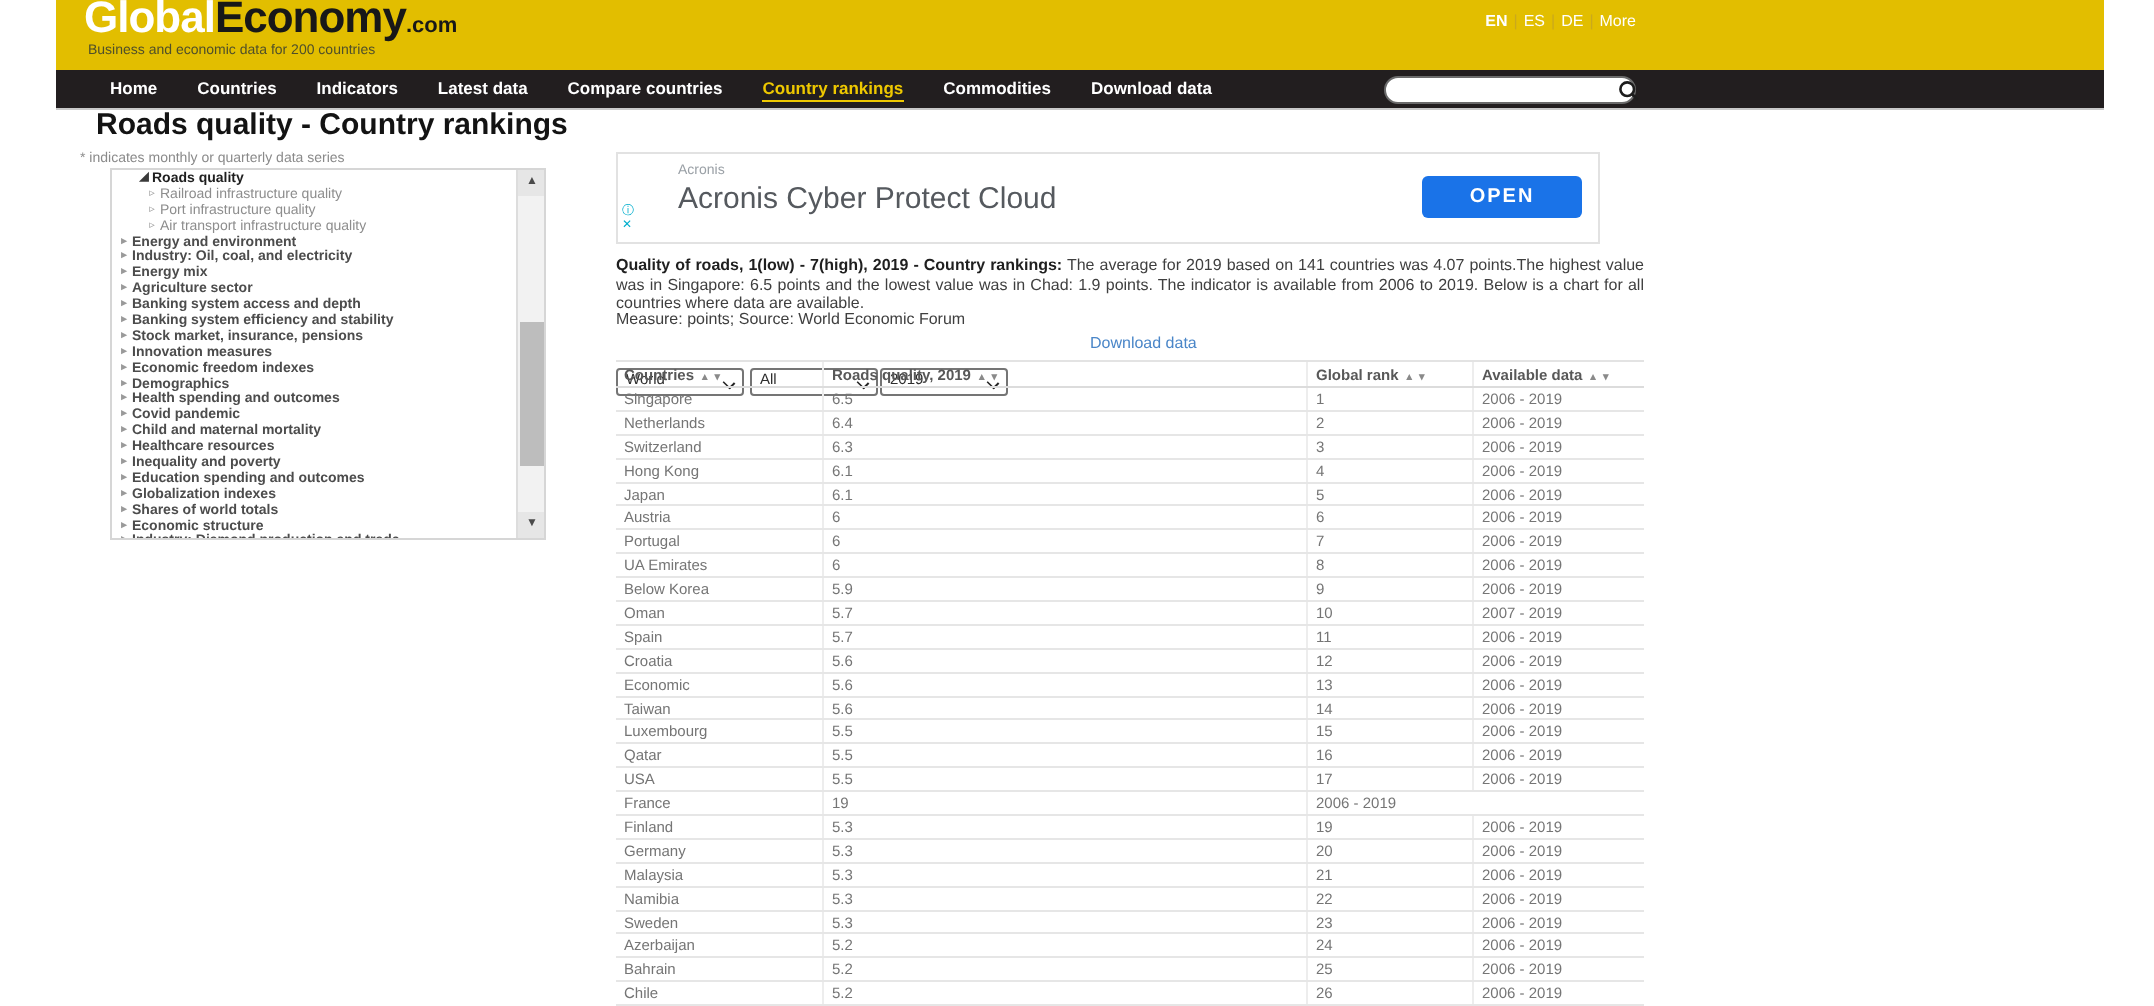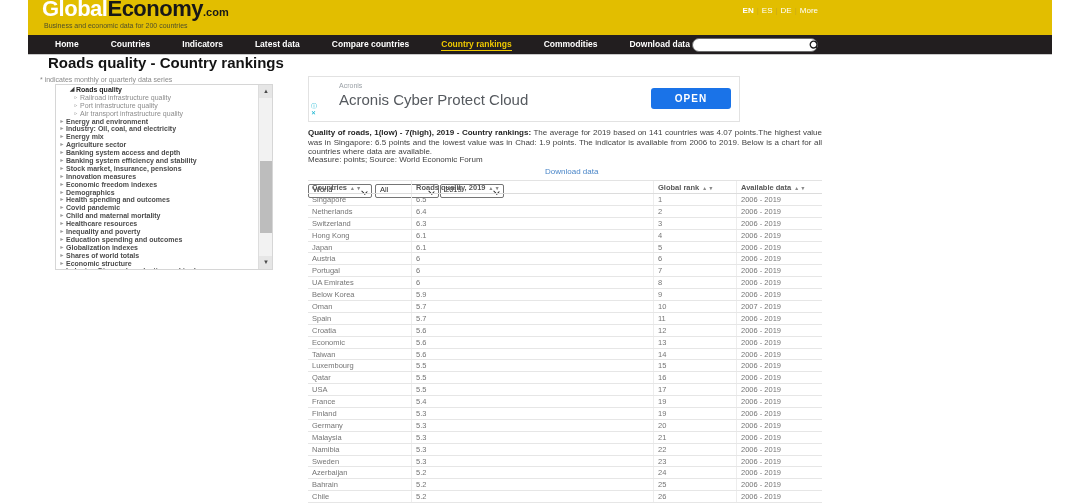--- a/index.html
+++ b/index.html
@@ -49,21 +49,21 @@
                 border-left:1px solid #ddd; }
   .cat-scroll .arrow { position:absolute; left:0; width:14px; height:13px; background:#e6e6e6;
                        font-size:6px; color:#4a4a4a; text-align:center; line-height:13px; cursor:pointer; }
   .cat-scroll .arrow.up { top:0; }
   .cat-scroll .arrow.down { bottom:0; }
   .cat-scroll .thumb { position:absolute; left:1px; width:12px; top:76px; height:72px; background:#bdbdbd; cursor:grab; }
 
   
   .main { position:absolute; left:280px; top:76px; width:514px; }
 
-  .ad { position:relative; width:432px; height:46px; background:#fff; border:1px solid #e2e2e2; }
+  .ad { position:relative; width:492px; height:46px; background:#fff; border:1px solid #e2e2e2; }
   .ad-badges { position:absolute; left:2px; bottom:4px; display:flex; flex-direction:column; gap:0;
                font-size:6px; color:#00aecd; line-height:7px; }
   .ad-badges span { cursor:pointer; }
   .ad-advertiser { position:absolute; left:30px; top:5px; font-size:7px; color:#9aa0a6; }
   .ad-title { position:absolute; left:30px; top:14px; font-size:15px; color:#55595e; cursor:pointer; }
   .ad-open { position:absolute; right:8px; top:11px; width:80px; height:21px; background:#1a73e8;
              color:#fff; font-size:10px; font-weight:bold; letter-spacing:1px; border:none;
              border-radius:3px; text-align:center; line-height:21px; cursor:pointer; }
 
   .desc { position:absolute; left:0; top:52px; width:514px; font-size:8px; line-height:9.6px;
@@ -98,21 +98,21 @@
 
   <div class="topbar">
     <div class="logo">
       <span class="p1">Global</span><span class="p2">Economy</span><span class="p3">.com</span>
     </div>
     <div class="tagline">Business and economic data for 200 countries</div>
     <div class="langs"><span class="lang first">EN</span><span class="lang-sep">|</span><span class="lang">ES</span><span class="lang-sep">|</span><span class="lang">DE</span><span class="lang-sep">|</span><span class="lang">More</span></div>
   </div>
 
   <div class="navbar">
-    <span style="display:flex;gap:32px;">
+    <span style="display:flex;gap:20px;">
         <span class="nav-item">Home</span>
         <span class="nav-item">Countries</span>
         <span class="nav-item">Indicators</span>
         <span class="nav-item">Latest data</span>
         <span class="nav-item">Compare countries</span>
         <span class="nav-item active">Country rankings</span>
         <span class="nav-item">Commodities</span>
         <span class="nav-item">Download data</span>
       </span>
     <div class="searchbox">
@@ -371,21 +371,20 @@
             <div class="tcell c3">2006 - 2019</div>
           </div>
           <div class="trow body">
             <div class="tcell c0">USA</div>
             <div class="tcell c1">5.5</div>
             <div class="tcell c2">17</div>
             <div class="tcell c3">2006 - 2019</div>
           </div>
           <div class="trow body">
             <div class="tcell c0">France</div>
-            <div class="tcell c1">5.4</div>
             <div class="tcell c2">19</div>
             <div class="tcell c3">2006 - 2019</div>
           </div>
           <div class="trow body">
             <div class="tcell c0">Finland</div>
             <div class="tcell c1">5.3</div>
             <div class="tcell c2">19</div>
             <div class="tcell c3">2006 - 2019</div>
           </div>
           <div class="trow body">

